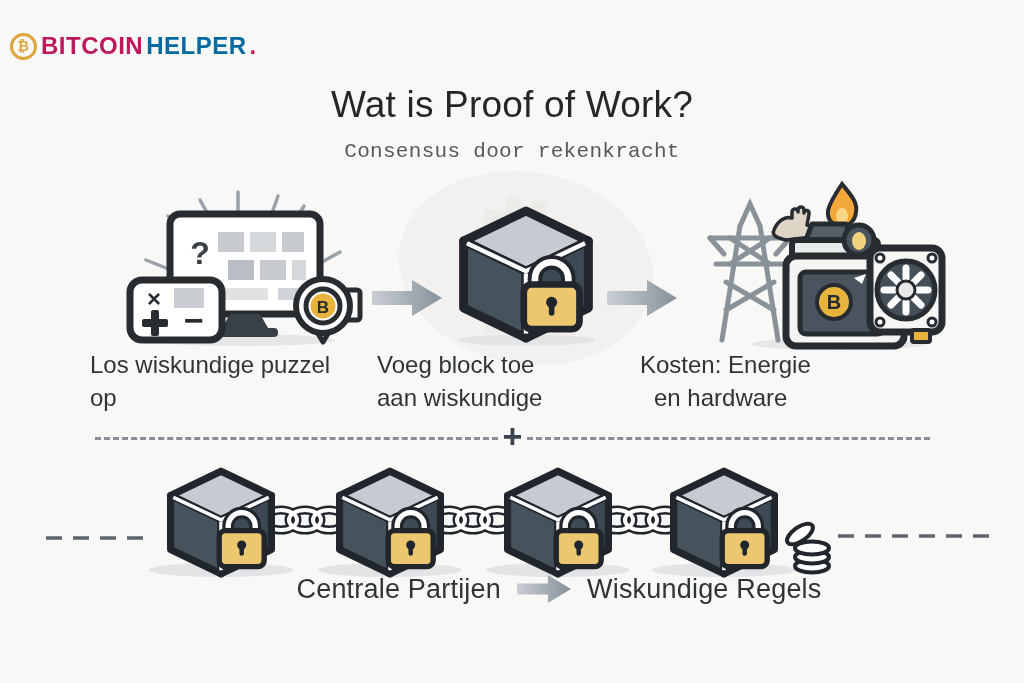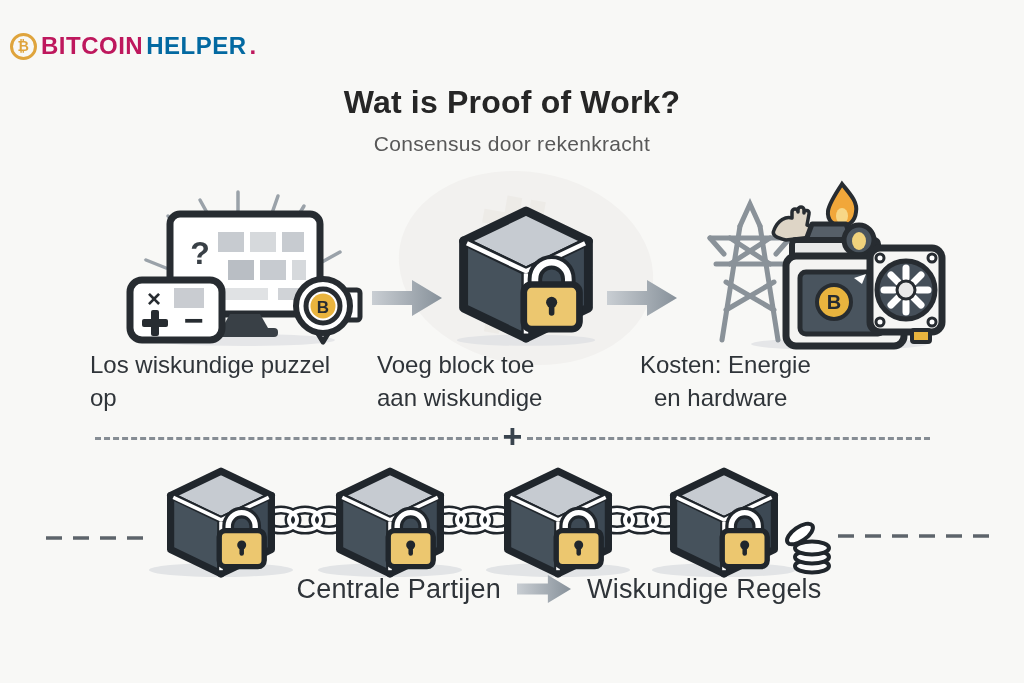--- a/index.html
+++ b/index.html
@@ -12,23 +12,23 @@
   
   .logo{position:absolute;left:10px;top:32px;display:flex;align-items:center;gap:3px;
         font-size:24px;font-weight:bold;letter-spacing:.5px;}
   .logo .coin{width:21px;height:21px;border:3px solid #dfa43c;border-radius:50%;
         color:#dfa43c;display:flex;align-items:center;justify-content:center;
         font-size:14px;font-weight:bold;margin-right:1px;}
   .logo .gold{color:#be185d}
   .logo .dark{color:#0369a1}
   
   .title{position:absolute;top:84px;left:0;width:1024px;text-align:center;
-         font-size:32px;font-weight:bold;color:#262626;letter-spacing:.2px;}
-  .subtitle{position:absolute;top:132px;left:0;width:1024px;text-align:center;
-         font-size:21px;color:#585858;letter-spacing:.3px;}
+         font-size:37px;font-weight:normal;color:#262626;letter-spacing:.2px;}
+  .subtitle{position:absolute;top:140px;left:0;width:1024px;text-align:center;
+         font-size:21px;color:#585858;letter-spacing:.3px;font-family:Liberation Mono, monospace;}
   
   .ill{position:absolute;}
   .watermark{position:absolute;left:398px;top:172px;width:256px;height:192px;
          border-radius:50%;background:#f2f1ef;display:flex;align-items:center;
          justify-content:center;font-size:150px;font-weight:bold;color:#edebe7;
          transform:rotate(10deg);}
   
   .caption{position:absolute;top:348px;width:300px;
            font-size:24px;color:#2f3439;line-height:33px;}
   .cap1{left:90px}.cap2{left:377px}.cap3{left:640px}

